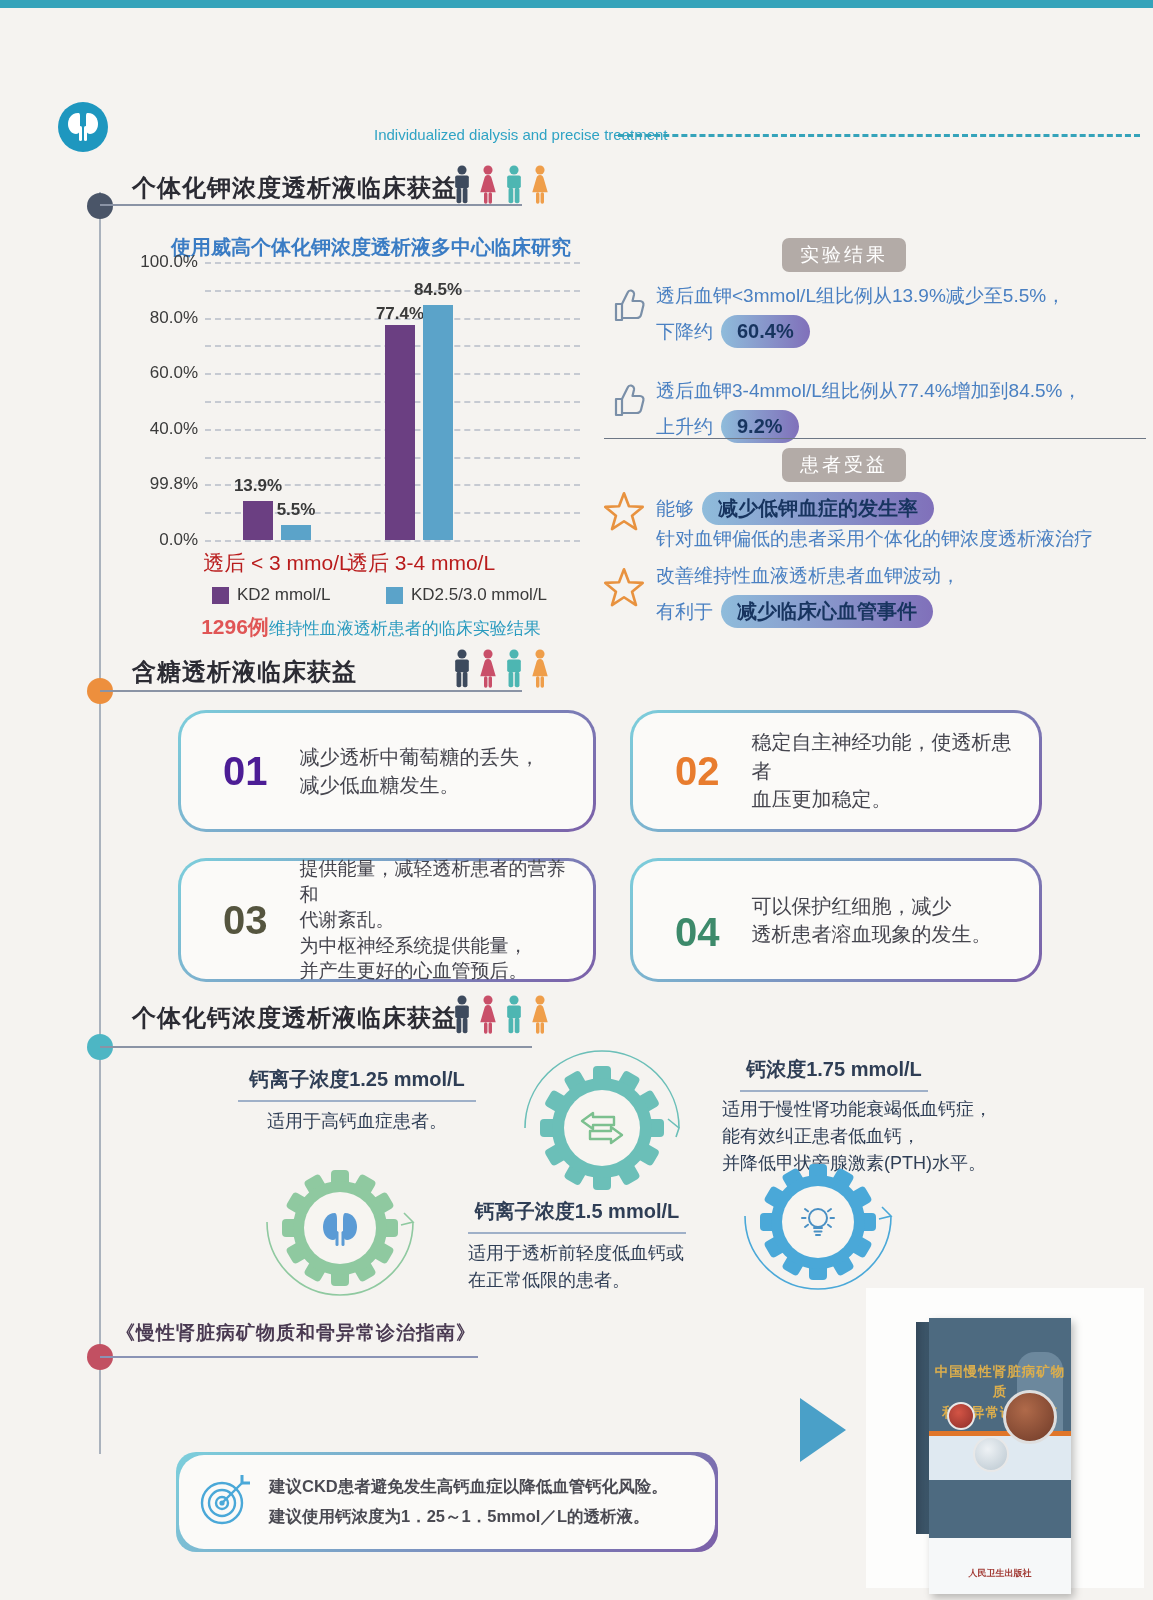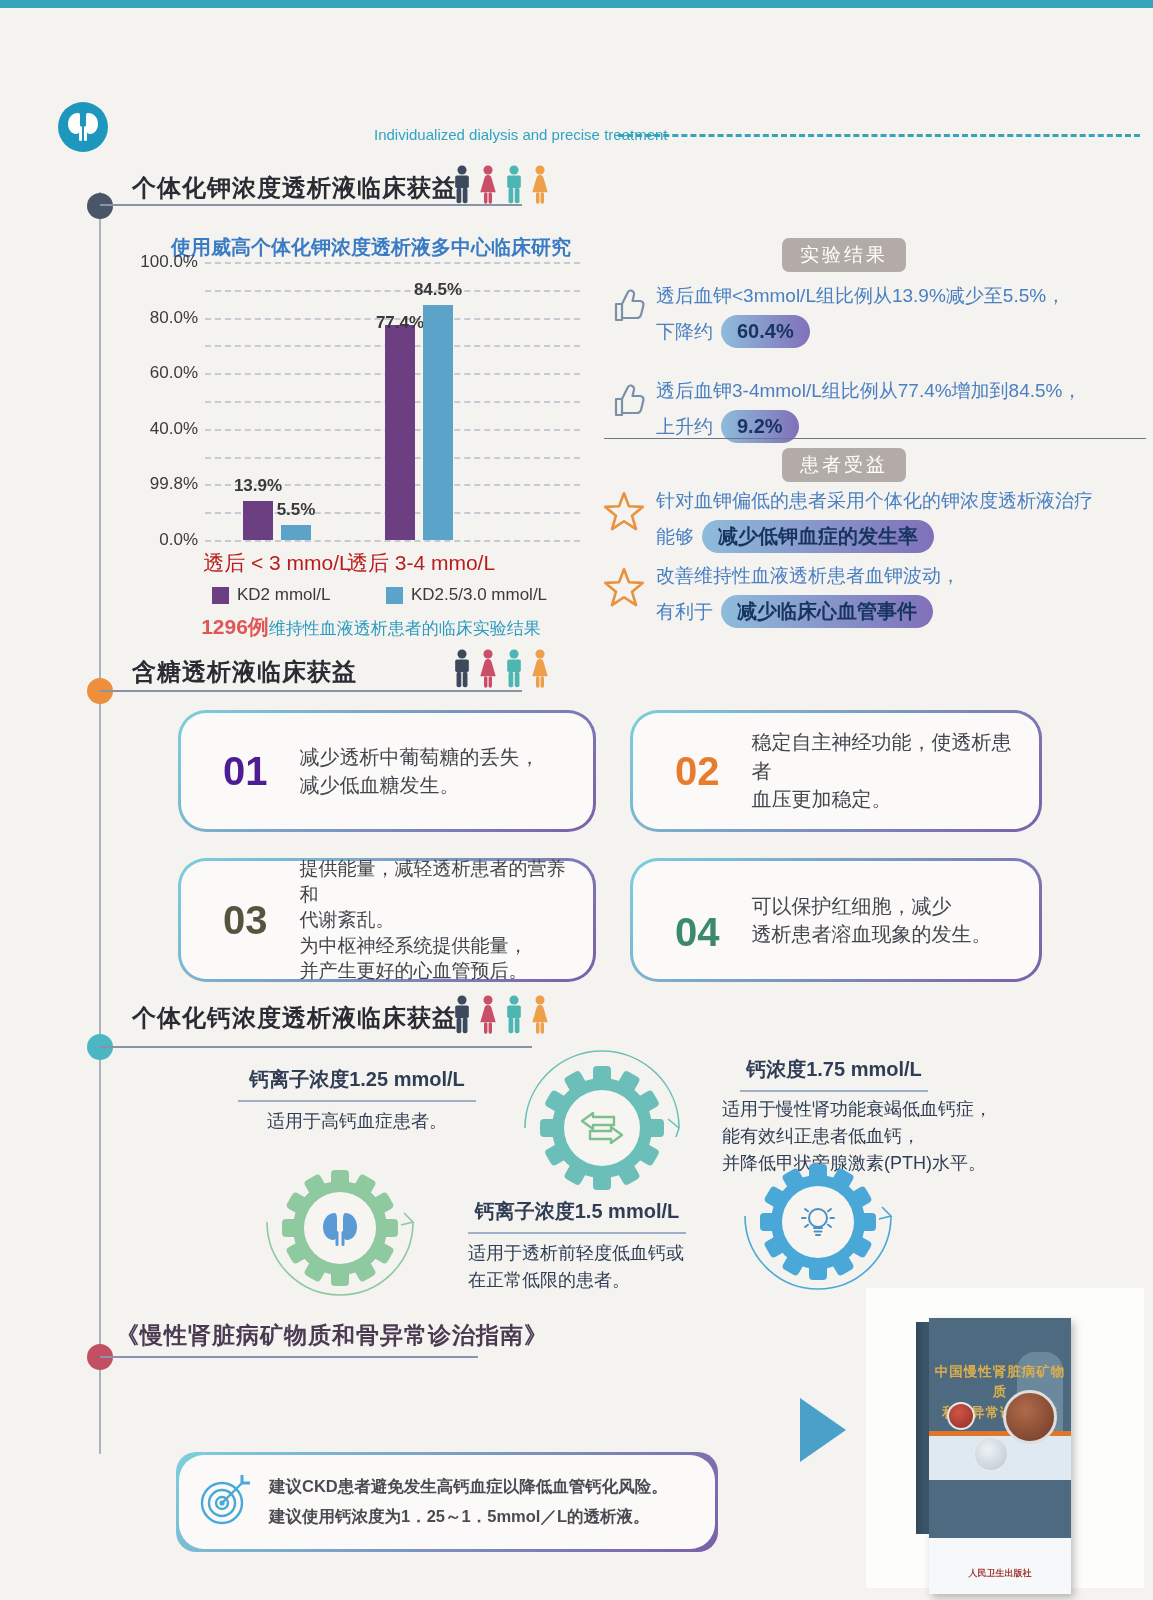--- a/index.html
+++ b/index.html
@@ -130,21 +130,21 @@
       <div class="gridline" style="top: 166.8px;"></div>
       <div class="gridline" style="top: 139px;"></div>
       <div class="gridline" style="top: 111.2px;"></div>
       <div class="gridline" style="top: 83.4px;"></div>
       <div class="gridline" style="top: 55.6px;"></div>
       <div class="gridline" style="top: 27.8px;"></div>
       <div class="gridline" style="top: 0px;"></div>
       <div class="bar" style="left: 38px; width: 30px; height: 38.642px; background: rgb(107, 63, 130);"></div>
       <div class="vlabel" style="left: 18px; top: 214.358px;">13.9%</div>
       <div class="bar" style="left: 180px; width: 30px; height: 215.172px; background: rgb(107, 63, 130);"></div>
-      <div class="vlabel" style="left: 160px; top: 51px;">77.4%</div>
+      <div class="vlabel" style="left: 160px; top: 42px;">77.4%</div>
       <div class="bar" style="left: 76px; width: 30px; height: 15.29px; background: rgb(91, 163, 201);"></div>
       <div class="vlabel" style="left: 56px; top: 237.71px;">5.5%</div>
       <div class="bar" style="left: 218px; width: 30px; height: 234.91px; background: rgb(91, 163, 201);"></div>
       <div class="vlabel" style="left: 198px; top: 18.09px;">84.5%</div>
     </div>
   <div class="xlab" style="left:192px;top:549px">透后 &lt; 3 mmo/L</div>
   <div class="xlab" style="left:336px;top:549px">透后 3-4 mmo/L</div>
   <div class="legend-item" style="left:212px;top:585px">
     <span class="sw" style="background: rgb(107, 63, 130);"></span>
     <span>KD2 mmol/L</span>
@@ -188,22 +188,22 @@
   <div class="divider" style="left:604px;top:438px;width:542px"></div>
 
   <div class="badge" style="left:782px;top:448px">患者受益</div>
 
   <div class="abs" style="left:602px;top:490px">
     <svg width="44" height="44" viewBox="0 0 40 40">
         <path d="M20 3 L24.5 14.8 L37 15.4 L27.3 23.4 L30.9 35.5 L20 28.4 L9.1 35.5 L12.7 23.4 L3 15.4 L15.5 14.8 Z" fill="none" stroke="#e8923f" stroke-width="2.4" stroke-linejoin="round"></path>
       </svg>
   </div>
   <div class="rtext" style="left:656px;top:487px">
+    <div class="rline" style="margin-top:5px"><span>能够</span><span class="pill">减少低钾血症的发生率</span></div>
     <div class="rline">针对血钾偏低的患者采用个体化的钾浓度透析液治疗</div>
-    <div class="rline" style="margin-top:5px"><span>能够</span><span class="pill">减少低钾血症的发生率</span></div>
   </div>
 
   <div class="abs" style="left:602px;top:566px">
     <svg width="44" height="44" viewBox="0 0 40 40">
         <path d="M20 3 L24.5 14.8 L37 15.4 L27.3 23.4 L30.9 35.5 L20 28.4 L9.1 35.5 L12.7 23.4 L3 15.4 L15.5 14.8 Z" fill="none" stroke="#e8923f" stroke-width="2.4" stroke-linejoin="round"></path>
       </svg>
   </div>
   <div class="rtext" style="left:656px;top:562px">
     <div class="rline">改善维持性血液透析患者血钾波动，</div>
     <div class="rline" style="margin-top:5px"><span>有利于</span><span class="pill">减少临床心血管事件</span></div>
@@ -400,21 +400,21 @@
         <g transform="translate(85,76)">
           <g fill="none" stroke="#4a90c4" stroke-width="2" stroke-linecap="round">
             <circle cx="0" cy="-4" r="9"></circle>
             <path d="M-4,6 L4,6 M-3.5,9.5 L3.5,9.5 M-2,13 L2,13"></path>
             <path d="M-16,-4 L-12.5,-4 M12.5,-4 L16,-4 M-13,-13 L-10,-10.7 M10,-10.7 L13,-13 M-13,5 L-10,2.7 M10,2.7 L13,5"></path>
           </g>
         </g>
       </svg></div>
 
   <div class="sec-dot" style="left:87px;top:1344px;background:#c25062"></div>
-  <div class="sec-title" style="left:116px;top:1320px;font-size:23px;color:#4a3a52">《慢性肾脏病矿物质和骨异常诊治指南》</div>
+  <div class="sec-title" style="left:116px;top:1320px;font-size:19px;color:#4a3a52">《慢性肾脏病矿物质和骨异常诊治指南》</div>
   <div class="sec-line" style="left:100px;top:1356px;width:378px;background:#8a93b5"></div>
 
   <div class="card" style="left:176px;top:1452px;width:542px;height:100px;border-radius:20px">
     <div class="rec-in">
       <div>
         <svg width="56" height="56" viewBox="0 0 56 56">
           <g fill="none" stroke="#4aa8d8" stroke-width="2.4">
             <circle cx="25" cy="31" r="20"></circle>
               <circle cx="25" cy="31" r="13"></circle>
               <circle cx="25" cy="31" r="6"></circle>

